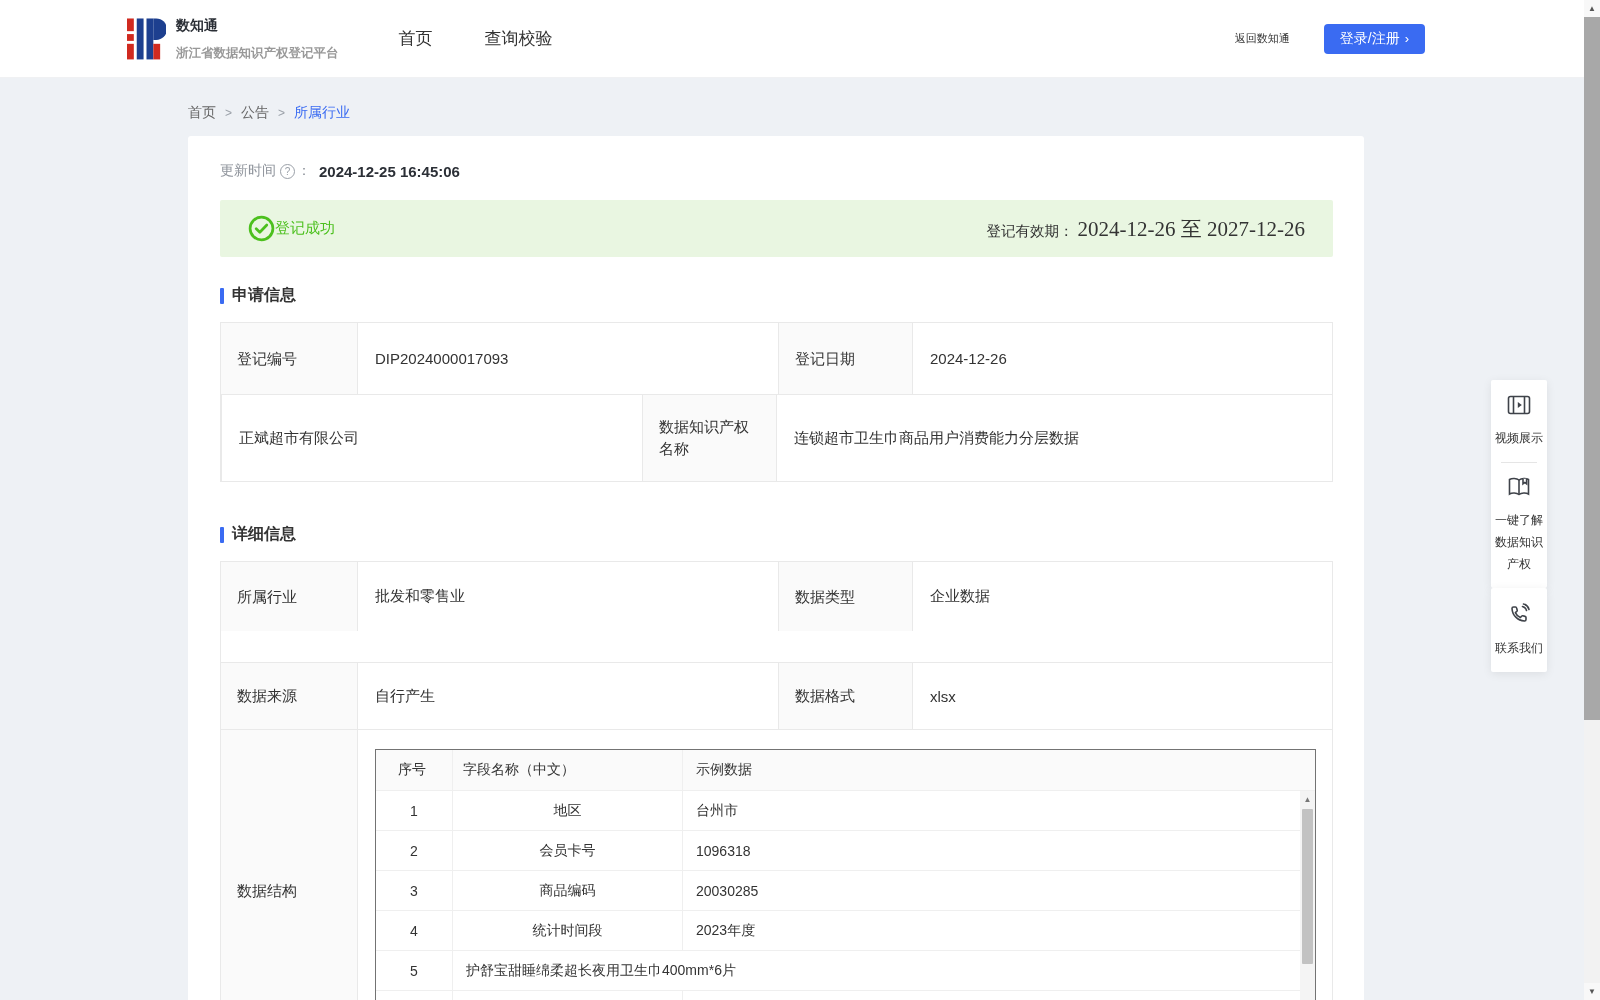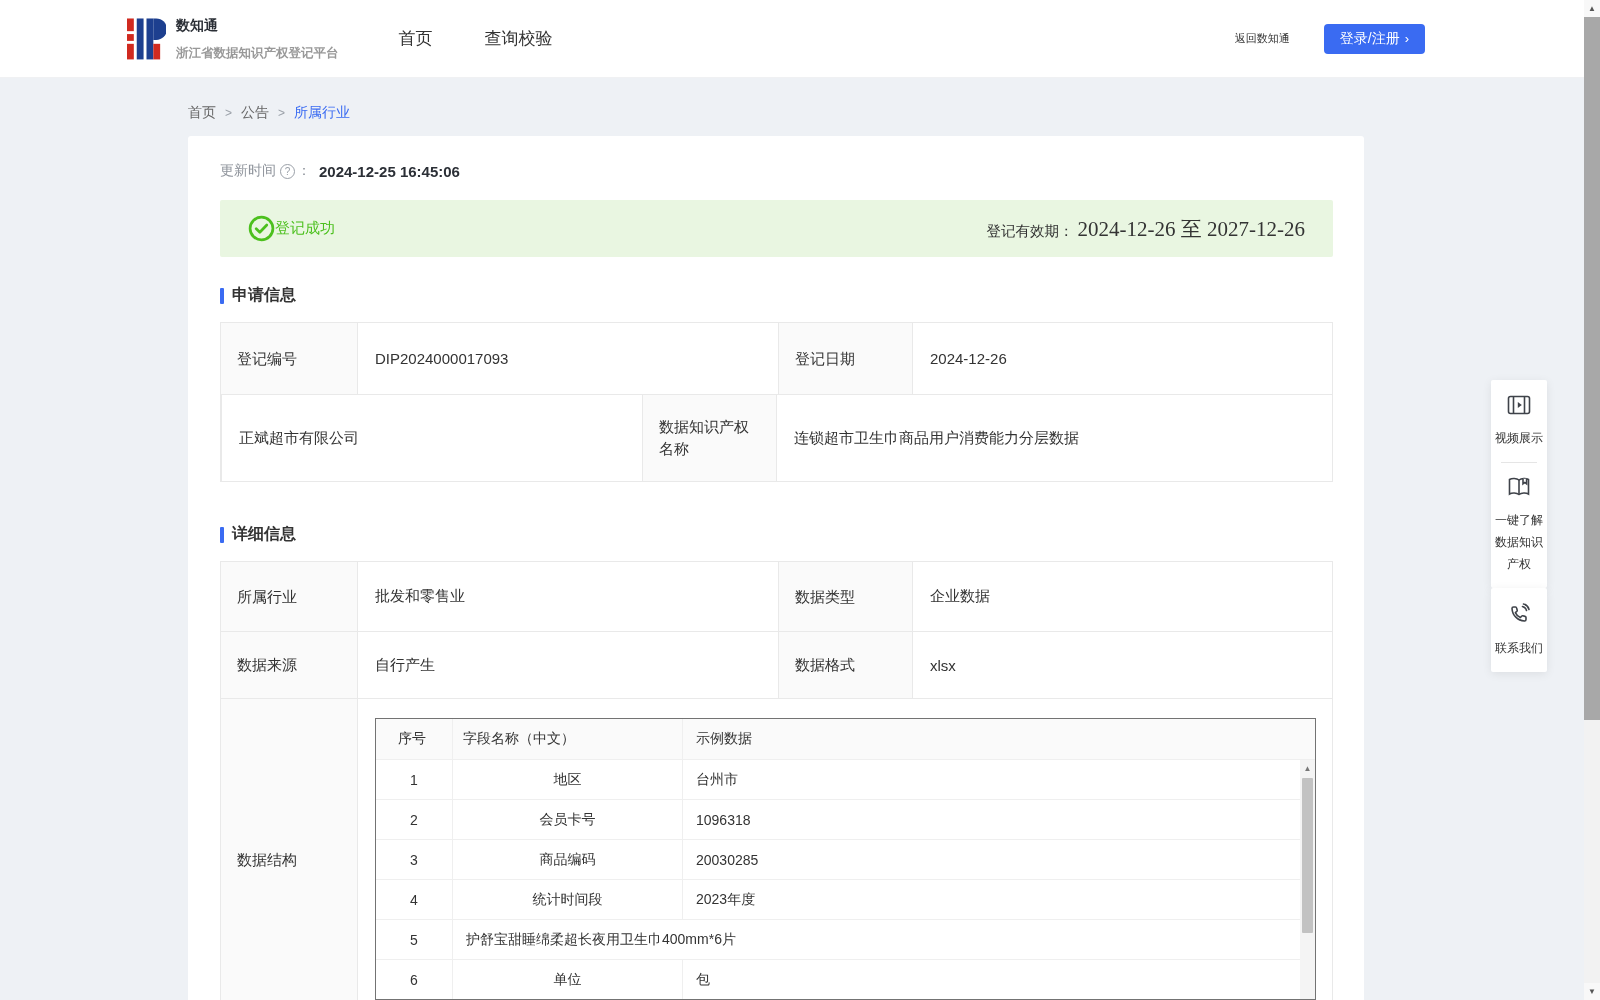--- a/index.html
+++ b/index.html
@@ -57,21 +57,21 @@
   .title-bar { width:4px; height:16px; background:#3a6bf2; border-radius:1px; margin-right:8px; }
   .title-text { font-size:16px; font-weight:600; color:#333; }
   .info-table { margin-top:16px; border:1px solid #e9e9e9; }
   .info-row { display:flex; border-top:1px solid #e9e9e9; }
   .info-row:first-child { border-top:none; }
   .cell { display:flex; align-items:center; font-size:15px; color:#333; }
   .cell-label { background:#fafafa; padding:0 14px 0 16px; line-height:22px; }
   .cell-value { background:#fff; padding:0 14px 0 17px; border-left:1px solid #e9e9e9; }
   .c1 { width:136px; } .c2 { width:421px; } .c3 { width:134px; border-left:1px solid #e9e9e9; }
   .c4 { flex:1; }
-  .r-h71 { height:71px; } .r-h87 { height:87px; } .r-h69 { height:69px; } .r-h67 { height:67px; }
+  .r-h71 { height:71px; } .r-h87 { height:87px; } .r-h69 { height:69px; } .r-h67 { height:67px;margin-top:31px; }
   .structure-row { align-items:stretch; min-height:320px; }
   .structure-row .cell-label { align-items:center; }
   .structure-value { flex:1; border-left:1px solid #e9e9e9; padding:19px 16px 20px 17px; }
   
   .inner-table { border:1px solid #737373; position:relative; overflow:hidden; }
   .it-row { display:flex; height:40px; border-top:1px solid #efefef; }
   .it-head { border-top:none; background:#fafafa; }
   .it-cell { display:flex; align-items:center; font-size:14px; color:#333; }
   .it-c1 { width:77px; justify-content:center; border-right:1px solid #efefef; }
   .it-c2 { width:230px; justify-content:center; border-right:1px solid #efefef; }

